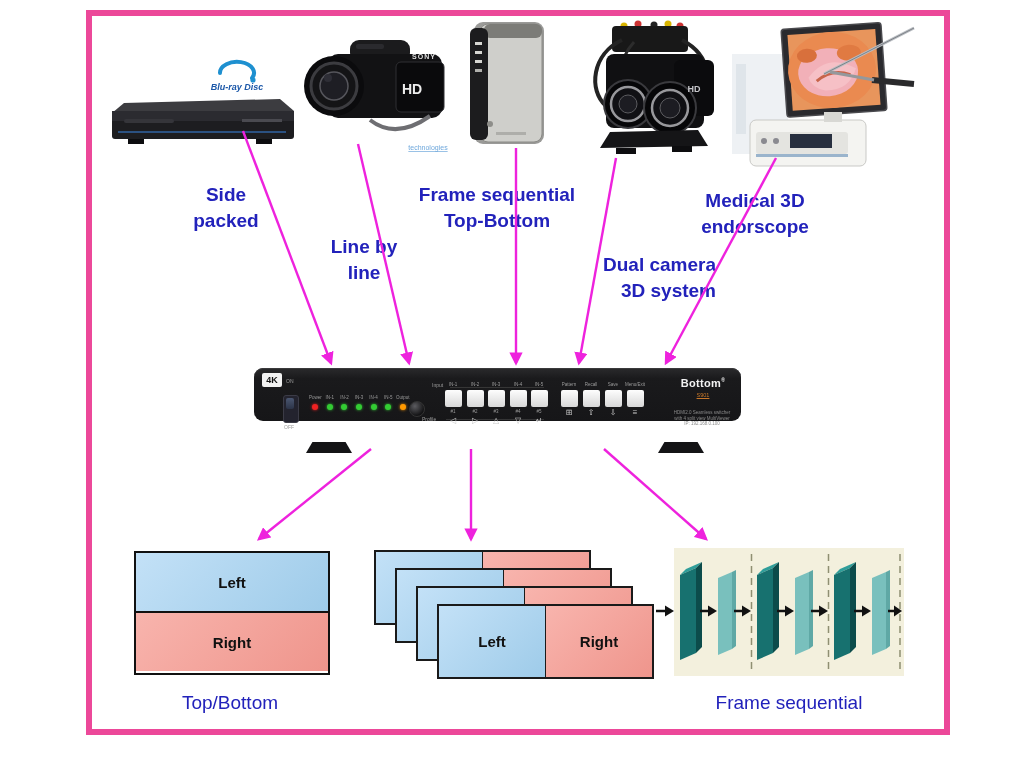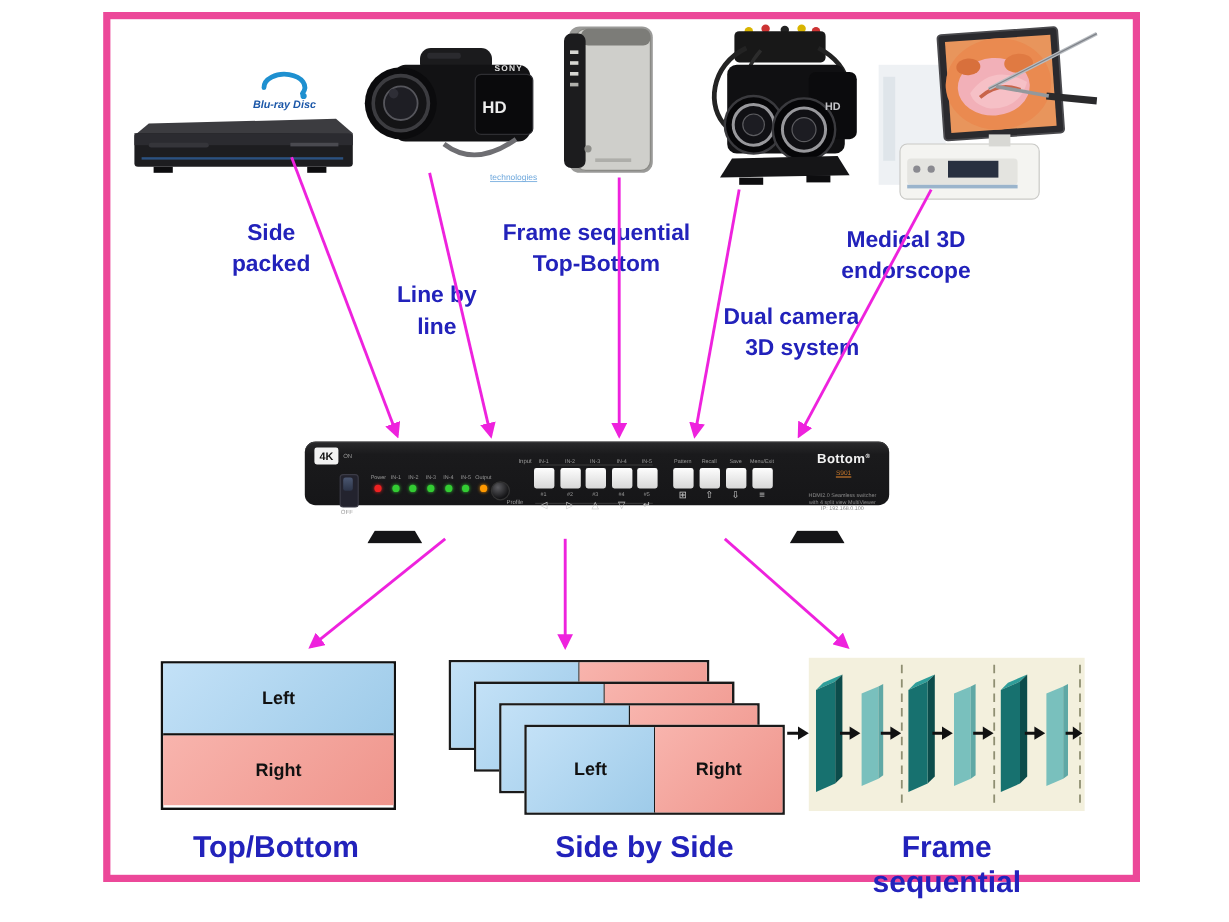--- a/index.html
+++ b/index.html
@@ -2,21 +2,21 @@
 <html><head>
 <meta charset="utf-8">
 <title>Screenshot</title>
 <style>
   html,body{margin:0;padding:0;background:#fff;}
   body{width:1024px;height:768px;position:relative;font-family:"Liberation Sans",sans-serif;overflow:hidden;}
   .slide{position:absolute;left:86px;top:10px;width:852px;height:713px;background:#fff;border:6px solid #ec4899;}
   
   .srclabel{position:absolute;color:#2222bb;font-weight:bold;font-size:19px;line-height:26px;text-align:center;white-space:pre-line;z-index:3;}
   
-  .outcaption{position:absolute;color:#2222bb;font-weight:bold;font-size:25px;text-align:center;z-index:3;}
+  .outcaption{position:absolute;color:#2222bb;font-weight:normal;font-size:19px;text-align:center;z-index:3;}
   
   .overlay{position:absolute;left:0;top:0;width:852px;height:713px;z-index:10;pointer-events:none;}
   
   .geobox{position:absolute;left:162px;top:352px;width:487px;height:53px;background:linear-gradient(#2a2a2c,#1a1a1c 20%,#161618);border-radius:9px;z-index:2;box-shadow:inset 0 1px 0 #3a3a3c;}
   .foot{position:absolute;top:74px;width:46px;height:11px;background:#141416;clip-path:polygon(14% 0,86% 0,100% 100%,0 100%);}
   .badge4k{position:absolute;left:8px;top:5px;width:20px;height:14px;background:#f2f2f2;border-radius:2px;color:#111;font-size:9px;font-weight:bold;text-align:center;line-height:14px;}
   .gb-tiny{position:absolute;color:#9a9a9a;font-size:5px;line-height:6px;}
   .gb-switch{position:absolute;left:29px;top:27px;width:14px;height:26px;background:#23232e;border:1px solid #3b3b46;border-radius:3px;}
   .gb-switch .rocker{position:absolute;left:2px;top:2px;width:8px;height:11px;background:linear-gradient(#4a5670,#2c3448);border-radius:2px;}
   .ledrow{position:absolute;left:54px;top:27px;width:102px;display:flex;justify-content:space-between;}
@@ -366,21 +366,20 @@
         <polygon points="218,30 232,24 232,101 218,107" fill="#79c0bd"></polygon>
         <polygon points="232,24 236,22 236,98 232,101" fill="#5fa8a5"></polygon>
         <line x1="234" y1="63" x2="241" y2="63" stroke="#111" stroke-width="2.5"></line>
           <polygon points="240,57.5 248,63 240,68.5" fill="#111"></polygon>
       </g>
       <line x1="246" y1="6" x2="246" y2="122" stroke="#8f8f72" stroke-width="1.5" stroke-dasharray="7 5"></line>
     </svg>
   </div>
 
   <div class="outcaption" style="left:42px;top:676px;width:192px;">Top/Bottom</div>
-  <div class="outcaption" style="left:338px;top:676px;width:214px;">Side by Side</div>
   <div class="outcaption" style="left:597px;top:676px;width:200px;">Frame sequential</div>
 
   <svg class="overlay" viewBox="0 0 852 713">
     <defs>
       <marker id="ah" viewBox="0 0 10 10" refX="8" refY="5" markerWidth="5.5" markerHeight="5.5" orient="auto-start-reverse">
         <path d="M0,0 L10,5 L0,10 z" fill="#ee22dd"></path>
       </marker>
     </defs>
     <g stroke="#ee22dd" stroke-width="2.4">
       <line x1="151" y1="115" x2="239" y2="347" marker-end="url(#ah)"></line>

